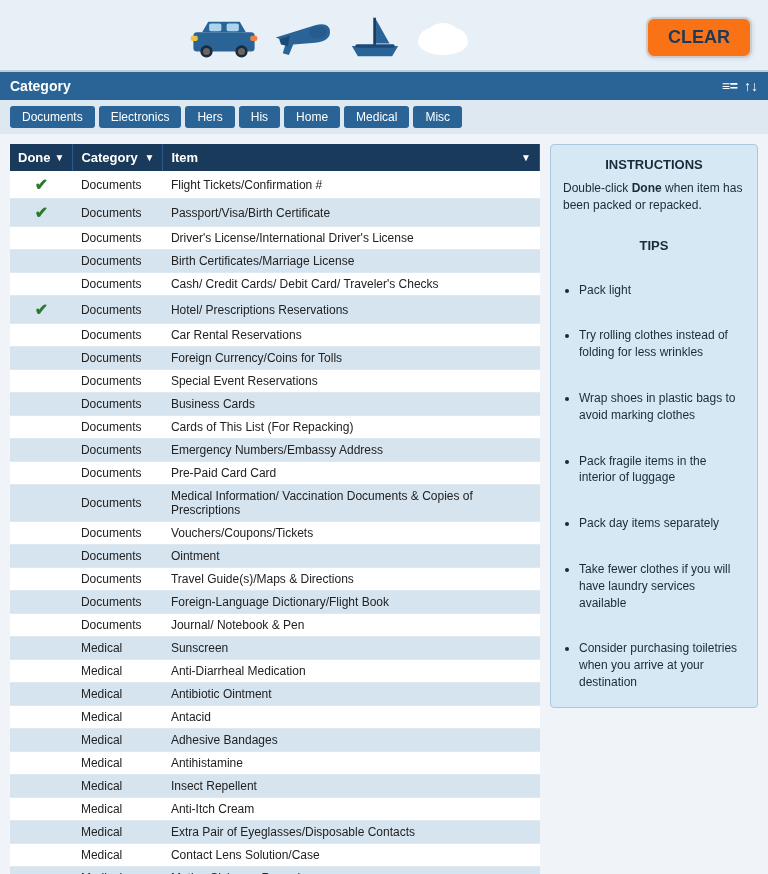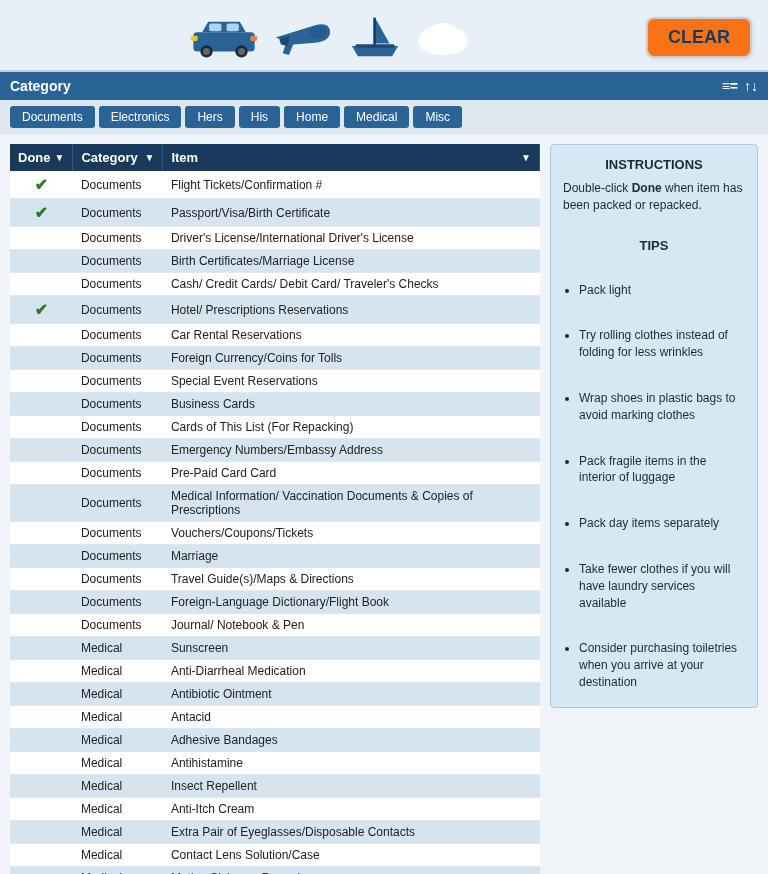--- a/index.html
+++ b/index.html
@@ -355,21 +355,21 @@
             <td>Medical Information/ Vaccination Documents &amp; Copies of Prescriptions</td>
           </tr>
           <tr>
             <td></td>
             <td>Documents</td>
             <td>Vouchers/Coupons/Tickets</td>
           </tr>
           <tr>
             <td></td>
             <td>Documents</td>
-            <td>Marriage</td>
+            <td>Ointment</td>
           </tr>
           <tr>
             <td></td>
             <td>Documents</td>
             <td>Travel Guide(s)/Maps &amp; Directions</td>
           </tr>
           <tr>
             <td></td>
             <td>Documents</td>
             <td>Foreign-Language Dictionary/Flight Book</td>

